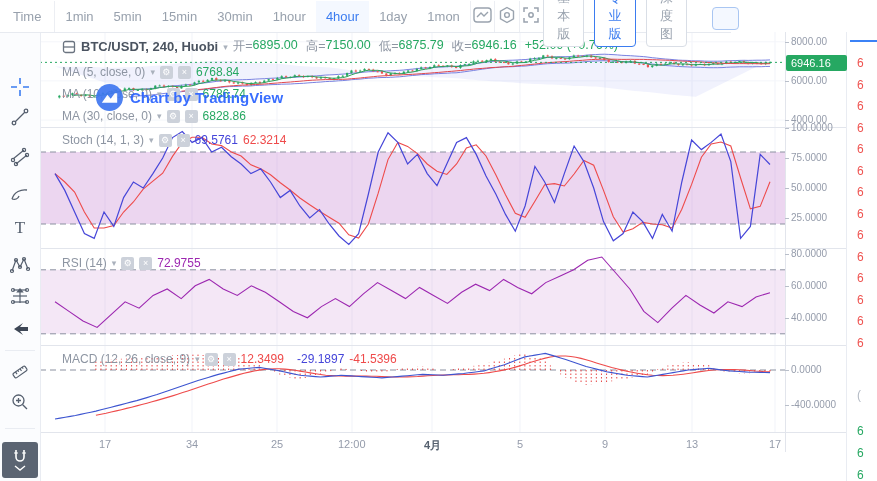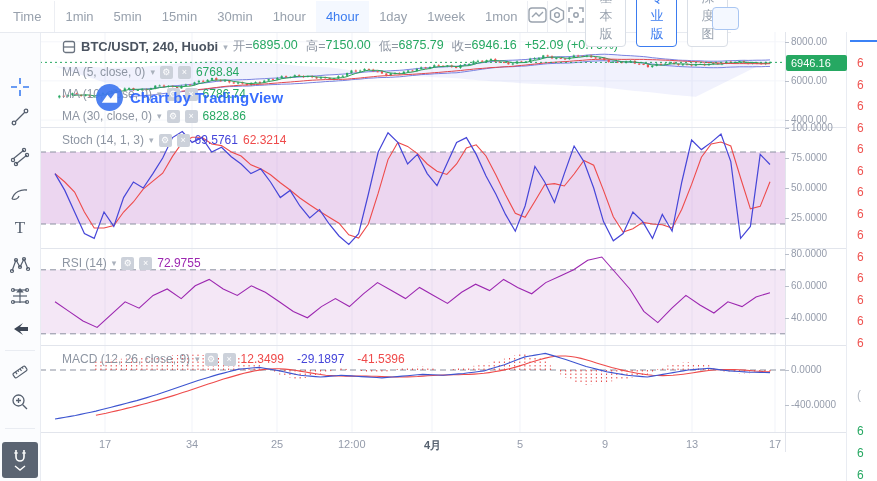--- a/index.html
+++ b/index.html
@@ -61,21 +61,20 @@
 
 <div class="toolbar">
   <div class="time-label">Time</div>
   <div class="tf">1min</div>
   <div class="tf">5min</div>
   <div class="tf">15min</div>
   <div class="tf">30min</div>
   <div class="tf">1hour</div>
   <div class="tf active">4hour</div>
   <div class="tf">1day</div>
-  <div class="tf">1week</div>
   <div class="tf">1mon</div>
   <div class="icon-cell">
     <span>
       <svg width="19" height="16" viewBox="0 0 19 16">
           <rect x="1" y="1" width="17" height="14" rx="3" fill="none" stroke="#9aa3ae" stroke-width="1.4"></rect>
           <polyline points="4,10 8,6 11,9 15,5" fill="none" stroke="#9aa3ae" stroke-width="1.4"></polyline>
         </svg>
     </span>
   </div>
   <div class="icon-cell">
@@ -791,21 +790,21 @@
   <span class="val-p">72.9755</span>
 </div>
 
 <div class="legend" style="left:62px;top:352px">
   <span>MACD (12, 26, close, 9)</span>
   <span class="caret">▾</span>
   <span class="mini-btn">⚙</span>
   <span class="mini-btn">×</span>
   <span class="val-r">12.3499</span>
   <span class="val-b" style="margin-left:8px">-29.1897</span>
-  <span class="val-r" style="margin-left:8px">-41.5396</span>
+  <span class="val-r" style="">-41.5396</span>
 </div>
 
 <div class="axis-label" style="top:36px">8000.00</div>
 <div class="badge">6946.16</div>
 <div class="axis-label" style="top:75px">6000.00</div>
 <div class="axis-label" style="top:114px">4000.00</div>
 <div class="axis-label" style="top:122px">100.0000</div>
 <div class="axis-label" style="top:152px">75.0000</div>
 <div class="axis-label" style="top:182px">50.0000</div>
 <div class="axis-label" style="top:212px">25.0000</div>

